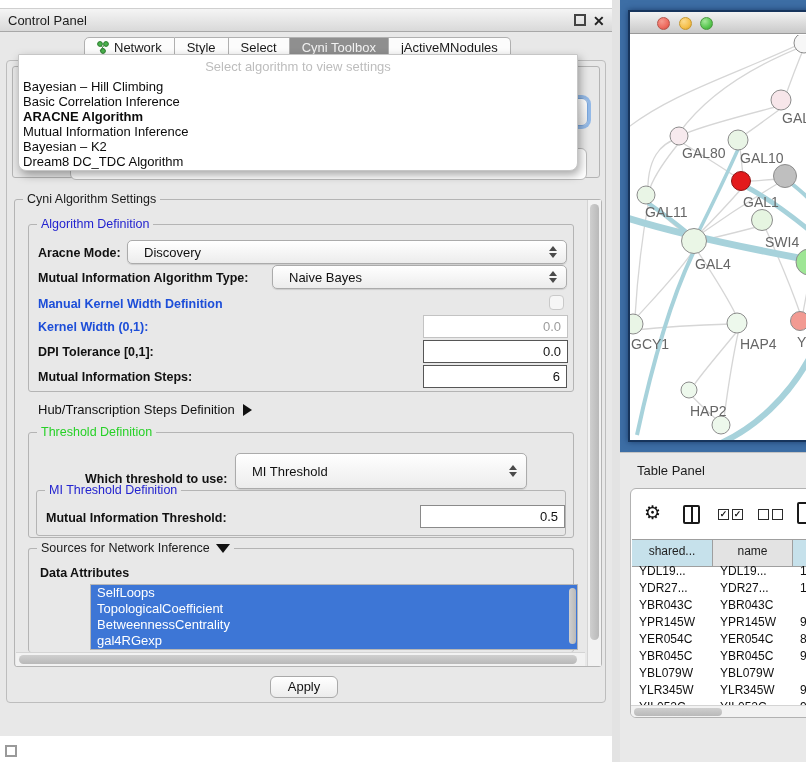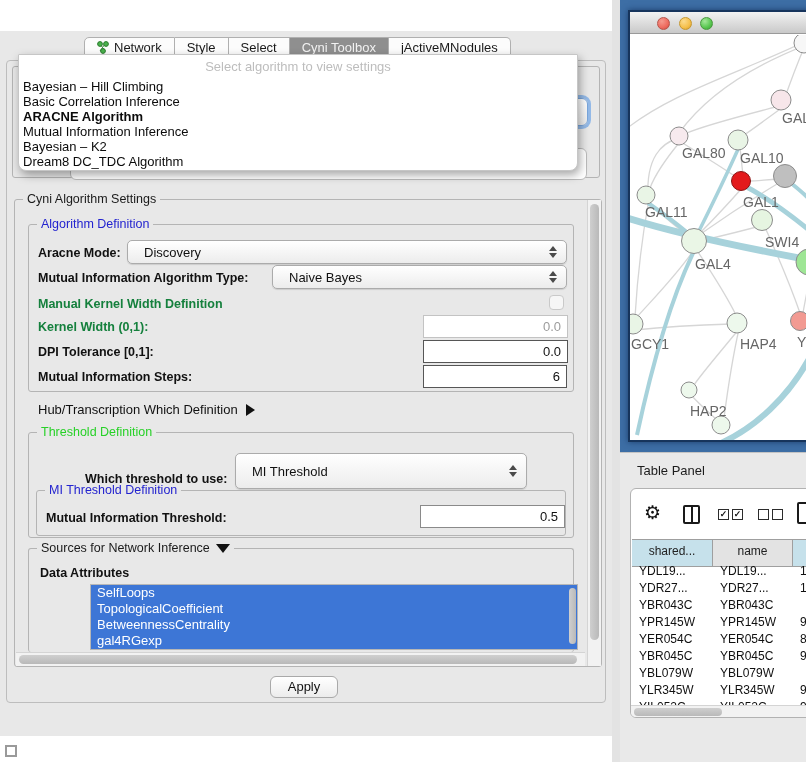--- a/index.html
+++ b/index.html
@@ -28,21 +28,21 @@
   .content-box { left:6px; top:60px; width:600px; height:643px;
                  border:1px solid #bdbdbd; border-radius:4px; background:#e8e8e8; }
 
   .tbox { border:1px solid #b4b4b4; border-radius:3px; }
   .tbox-title { position:absolute; top:-8px; left:8px; background:#e8e8e8;
                 padding:0 4px; font-size:12.5px; color:#1a1a1a; white-space:nowrap; }
   .t-blue  { color:#2323cf; }
   .t-green { color:#27d127; }
 
   .lbl  { font-size:12.5px; font-weight:bold; color:#111; white-space:nowrap; }
-  .lbl.dis { color:#15803d; }
+  .lbl.dis { color:#1d4ed8; }
   .plain { font-size:13px; color:#111; white-space:nowrap; }
 
   .combo { background:linear-gradient(#ffffff,#ececec); border:1px solid #ababab;
            border-radius:5px; box-shadow:0 1px 1px rgba(0,0,0,.12);
            font-size:13px; color:#111; display:flex; align-items:center; }
   .combo .cv { padding-left:16px; }
   .arrows { position:absolute; right:9px; top:50%; transform:translateY(-50%);
             display:flex; flex-direction:column; gap:2px; }
   .arrows i { display:block; width:0; height:0; border-left:4px solid transparent;
               border-right:4px solid transparent; }
@@ -108,20 +108,25 @@
            border-right:7px solid transparent; border-top:9px solid #111;
            vertical-align:middle; margin-left:6px; }
 </style>
 </head>
 <body>
 
 <div id="screen">
 
   <div class="abs panel-bg"></div>
 
+  <div class="abs titlebar">
+    <span class="ttl">Control Panel</span>
+    <span class="abs float-ico" style="left:574px; top:5px;"></span>
+    <span class="abs close-ico" style="left:593px; top:5px;">✕</span>
+  </div>
 
   <div class="abs tabbar">
     <div class="tab">
       <svg width="12" height="13">
         <line x1="3" y1="3" x2="8" y2="10" stroke="#4a8a4a" stroke-width="1"></line>
         <line x1="8" y1="3" x2="3" y2="10" stroke="#4a8a4a" stroke-width="1"></line>
         <circle cx="3" cy="3" r="2.4" fill="#49b24c" stroke="#2c7a2e"></circle>
         <circle cx="9" cy="3" r="2.4" fill="#49b24c" stroke="#2c7a2e"></circle>
         <circle cx="6" cy="10" r="2.4" fill="#49b24c" stroke="#2c7a2e"></circle>
       </svg>
@@ -201,21 +206,21 @@
   <span class="abs lbl dis" style="left:38px; top:297px;">Manual Kernel Width Definition</span>
   <div class="abs chk" style="left:549px; top:295px;"></div>
   <span class="abs lbl dis" style="left:38px; top:320px;">Kernel Width (0,1):</span>
   <div class="abs field dis" style="left:423px; top:315px; width:145px; height:23px; line-height:21px;">0.0</div>
   <span class="abs lbl" style="left:38px; top:345px;">DPI Tolerance [0,1]:</span>
   <div class="abs field" style="left:423px; top:340px; width:145px; height:23px; line-height:21px;">0.0</div>
   <span class="abs lbl" style="left:38px; top:370px;">Mutual Information Steps:</span>
   <div class="abs field" style="left:423px; top:365px; width:144px; height:23px; line-height:21px;">6</div>
 
   <div class="abs" style="left:38px; top:400px;">
-    <span class="plain">Hub/Transcription Which Definition</span><span class="tri-r"></span>
+    <span class="plain">Hub/Transcription Steps Definition</span><span class="tri-r"></span>
   </div>
 
   <div class="abs tbox" style="left:28px; top:432px; width:546px; height:106px;">
     <span class="tbox-title t-green">Threshold Definition</span>
   </div>
   <span class="abs lbl" style="left:85px; top:472px;">Which threshold to use:</span>
   <div class="abs combo" style="left:235px; top:453px; width:292px; height:36px;">
     <span class="cv">MI Threshold</span>
     <span class="arrows">
         <i class="up"></i>

